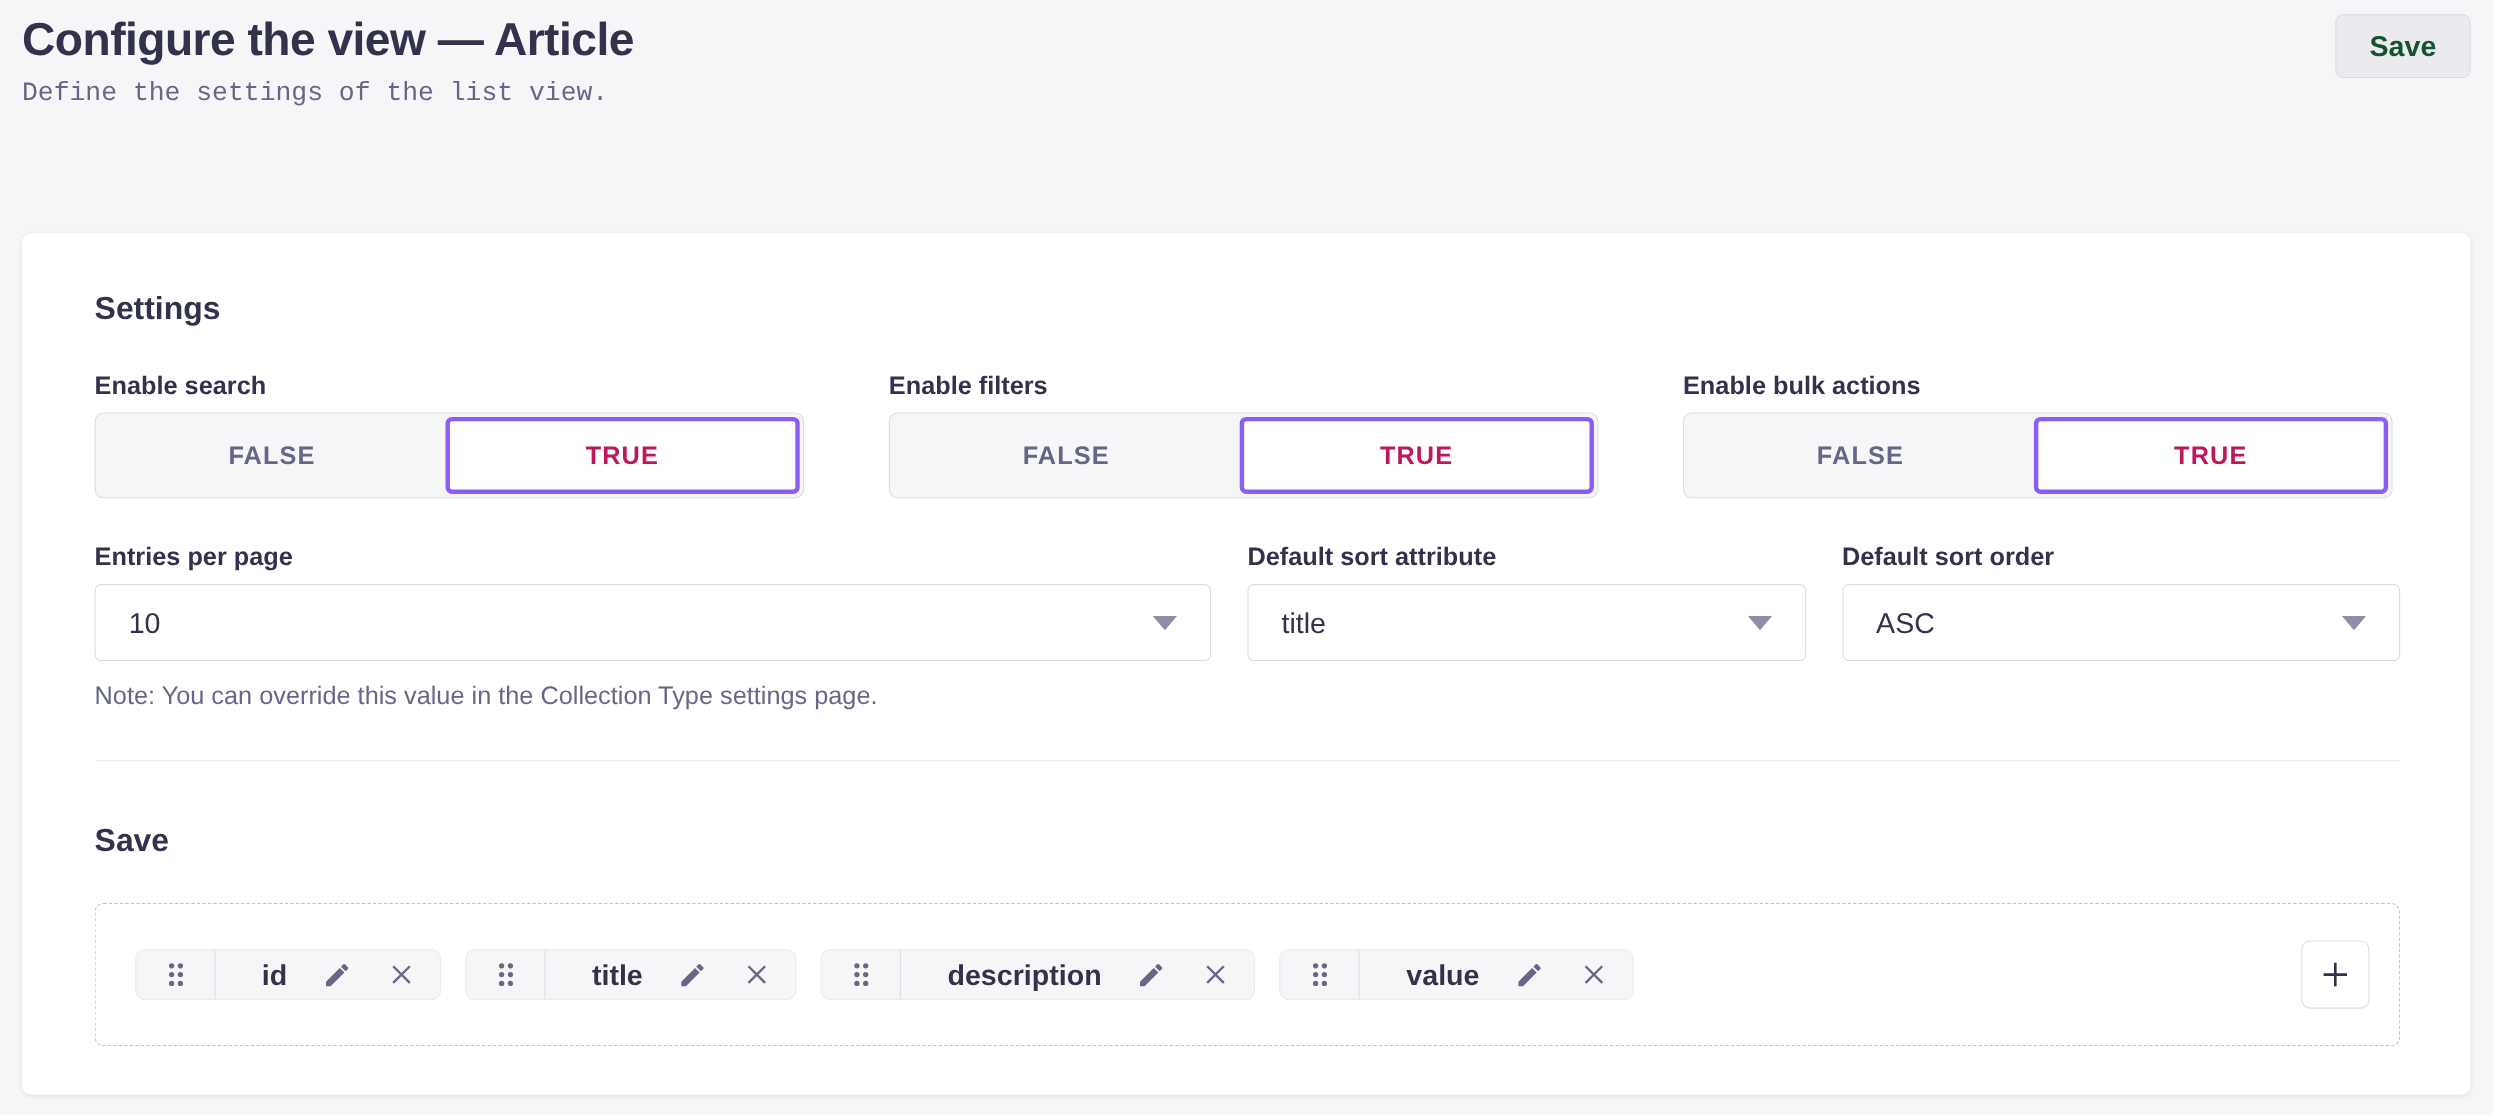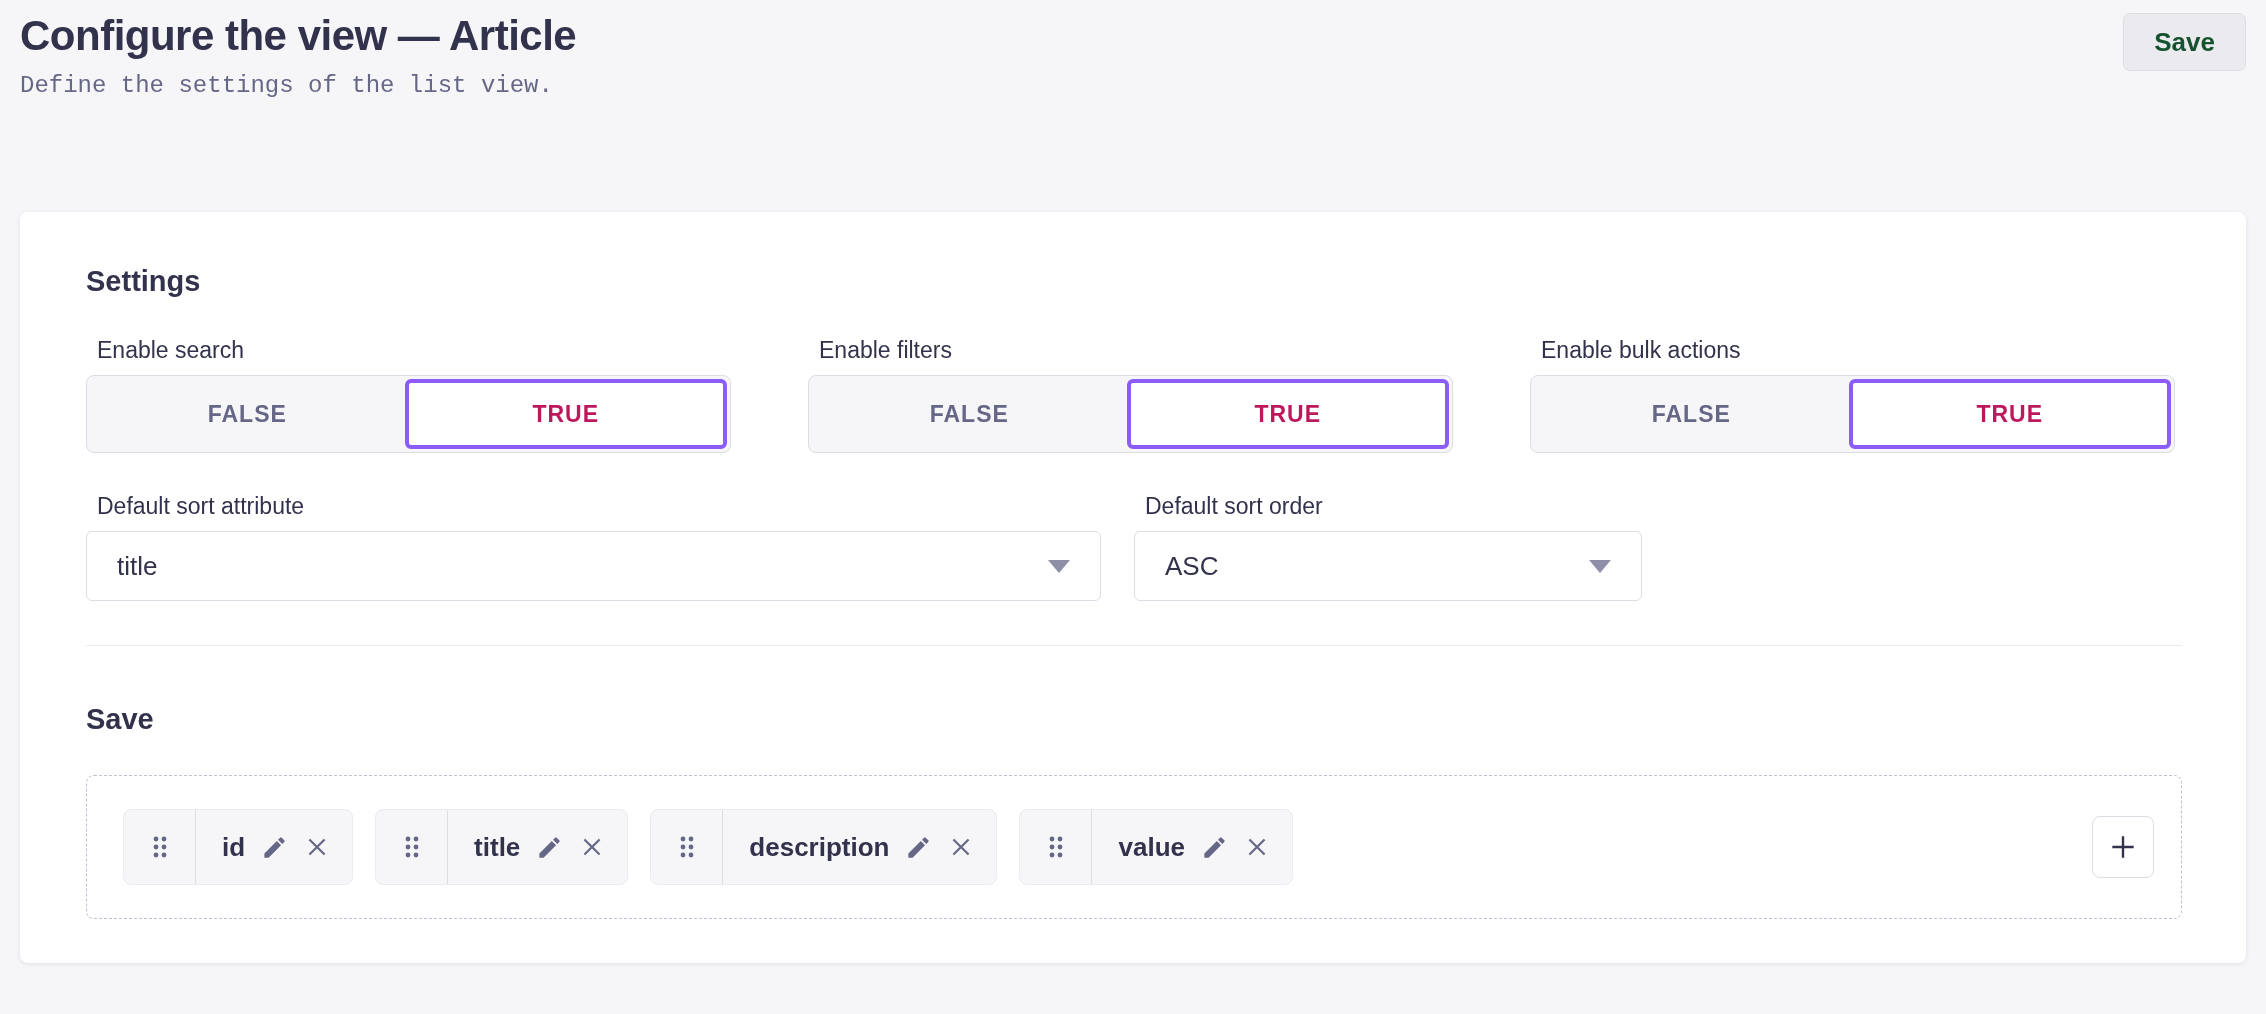--- a/index.html
+++ b/index.html
@@ -66,24 +66,23 @@
   }
   .selects-row {
     margin-top: 38px;
     display: grid;
     grid-template-columns: 6fr 3fr 3fr;
     column-gap: 33px;
   }
   .field-label {
     display: block;
     font-size: 23px;
-    font-weight: 400;
+    font-weight: 700;
     line-height: 30px;
     color: #32324d;
-    margin-left: 11px;
   }
   
   .toggle {
     margin-top: 10px;
     height: 78px;
     max-width: 645px;
     display: flex;
     background: #f6f6f9;
     border: 1px solid #dcdce4;
     border-radius: 8px;
@@ -150,27 +149,28 @@
   .drop-area {
     margin-top: 38px;
     border: 1px dashed #c0c0cf;
     border-radius: 8px;
     padding: 33px 27px 33px 36px;
     display: flex;
     align-items: center;
     gap: 22px;
   }
   .chip {
-    height: 76px;
+    height: 46px;
     display: flex;
     align-items: center;
     background: #f6f6f9;
     border: 1px solid #eaeaef;
     border-radius: 8px;
     cursor: grab;
+    gap: 16px;
   }
   .chip-handle {
     width: 72px;
     align-self: stretch;
     display: flex;
     align-items: center;
     justify-content: center;
     border-right: 1px solid #dcdce4;
     cursor: grab;
   }
@@ -239,20 +239,28 @@
         <div class="toggle">
           <button class="toggle-opt">FALSE</button>
           <button class="toggle-opt selected">TRUE</button>
         </div>
       </div>
 
     </div>
 
     <div class="selects-row">
 
+      <div class="field">
+        <label class="field-label">Entries per page</label>
+        <div class="select">
+          <span class="select-value">10</span>
+          <span class="caret"></span>
+        </div>
+        <p class="note">Note: You can override this value in the Collection Type settings page.</p>
+      </div>
 
       <div class="field">
         <label class="field-label">Default sort attribute</label>
         <div class="select">
           <span class="select-value">title</span>
           <span class="caret"></span>
         </div>
       </div>
 
       <div class="field">

